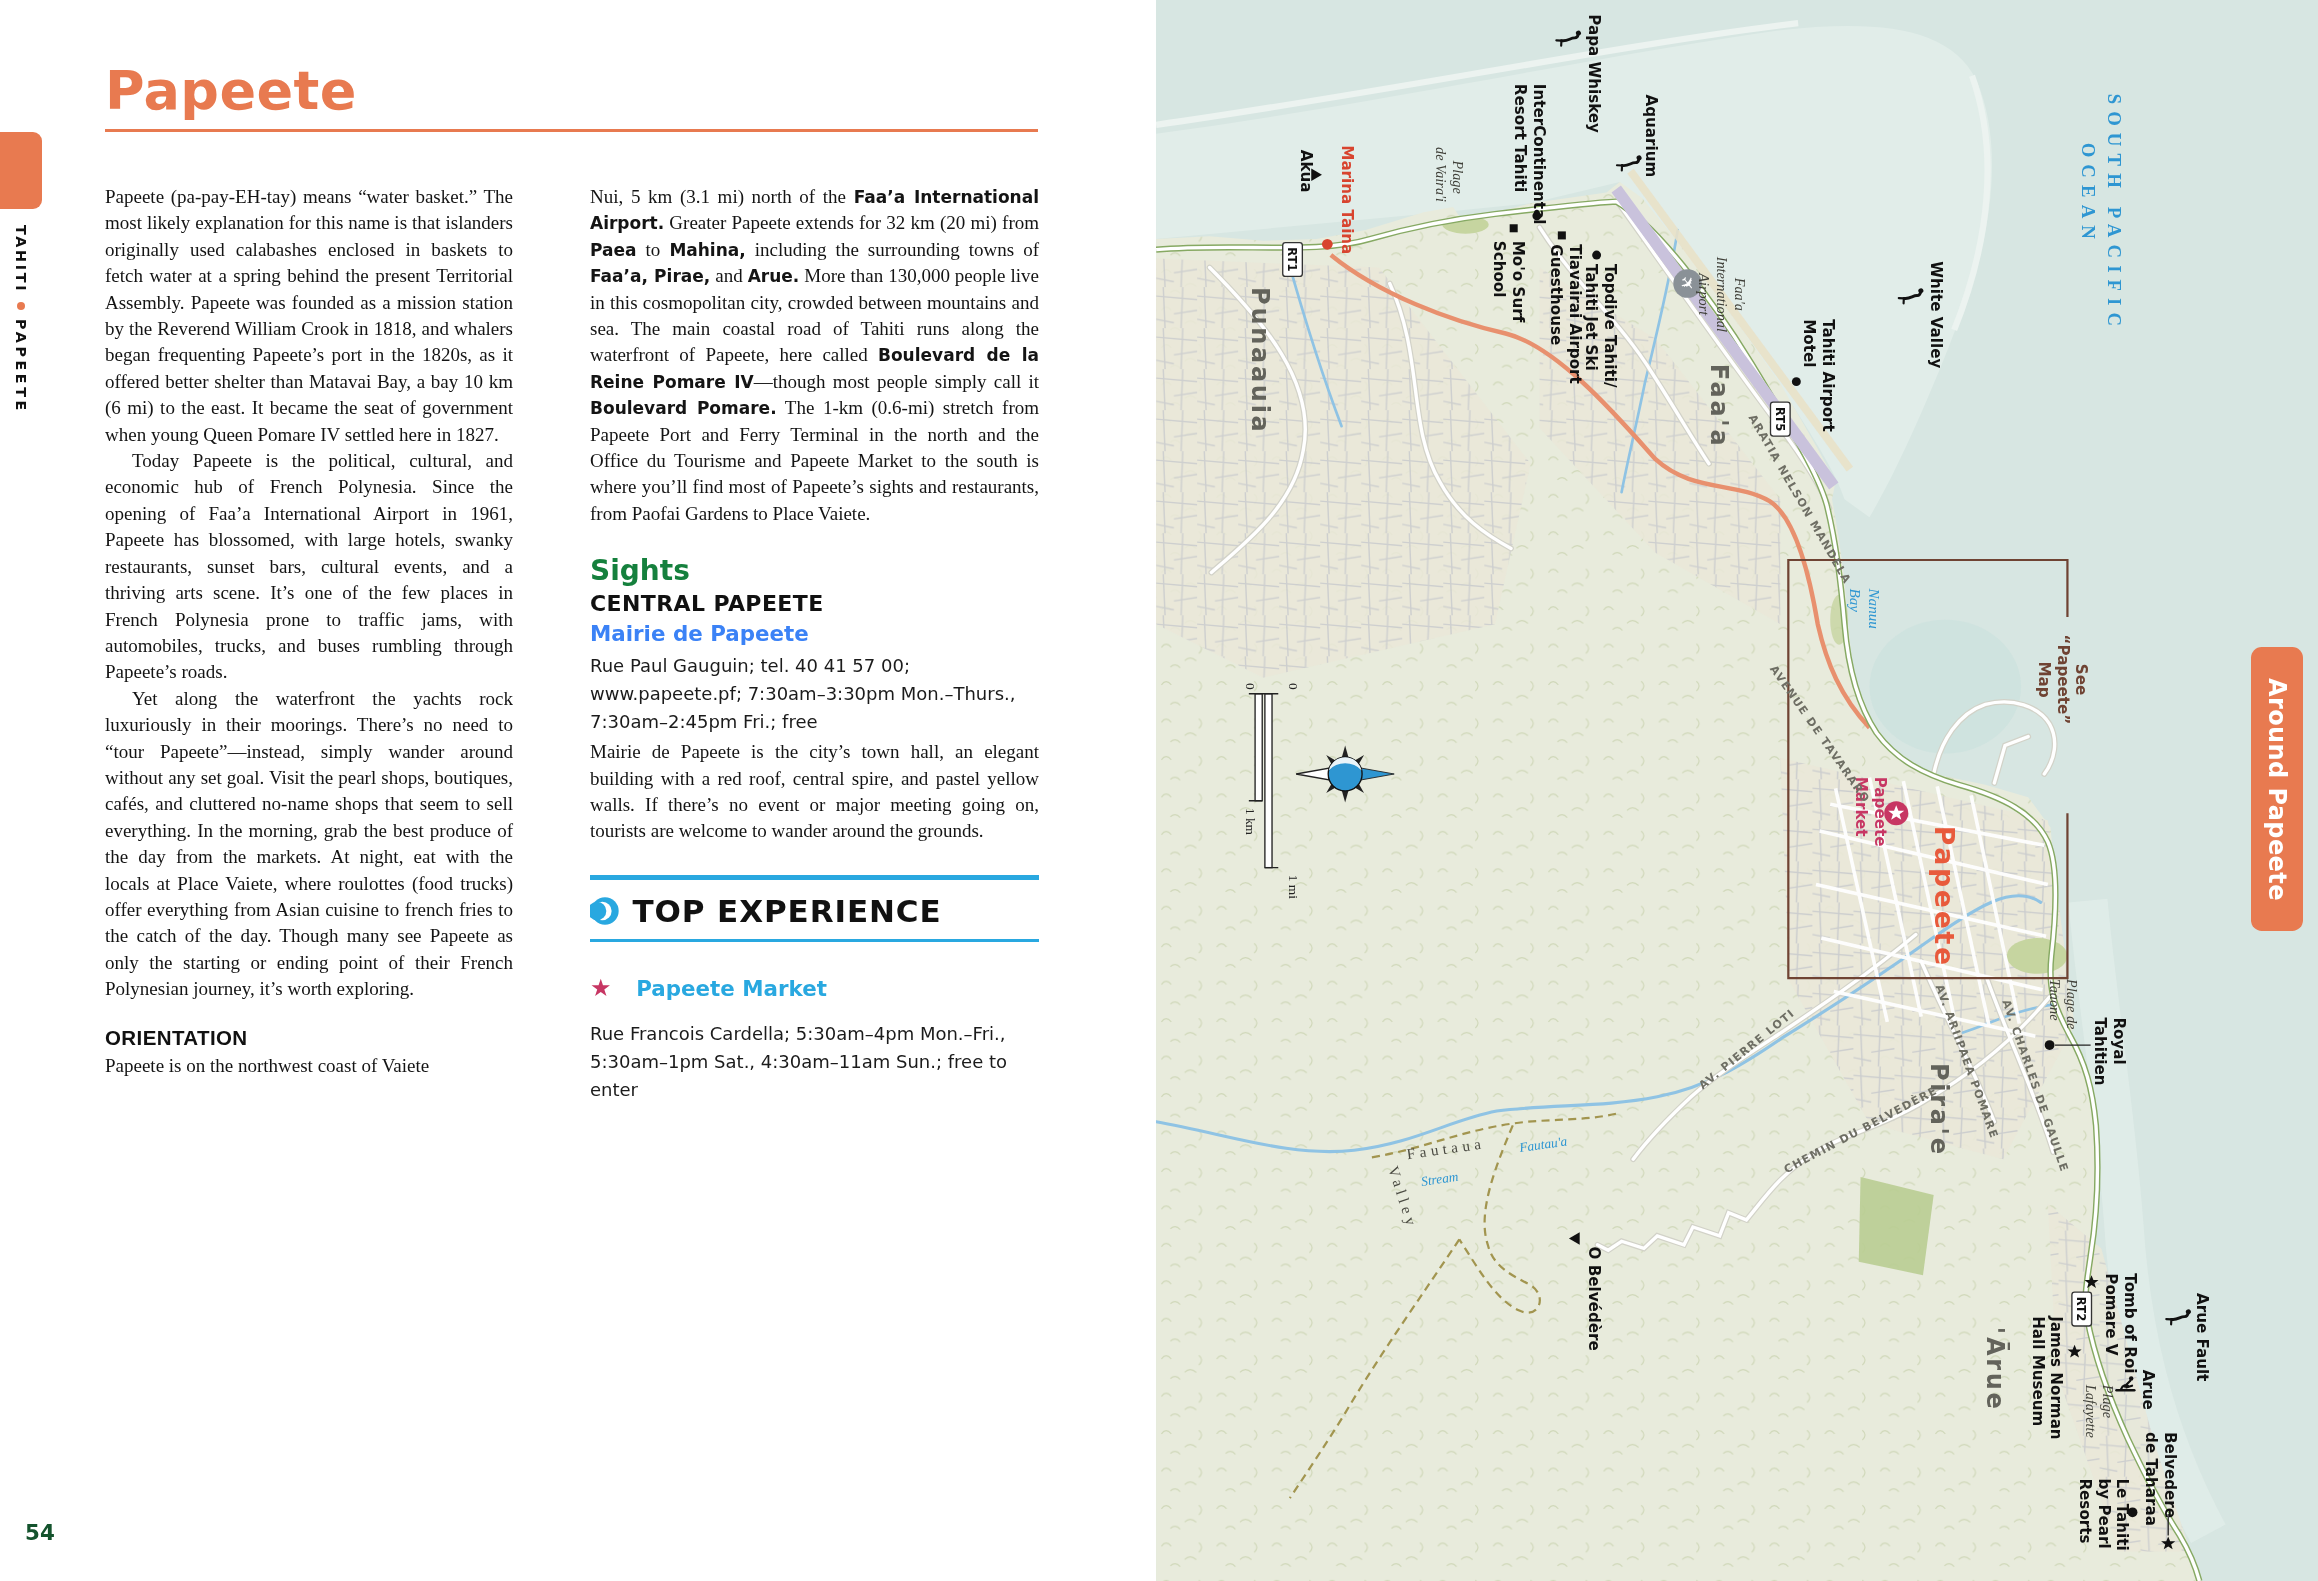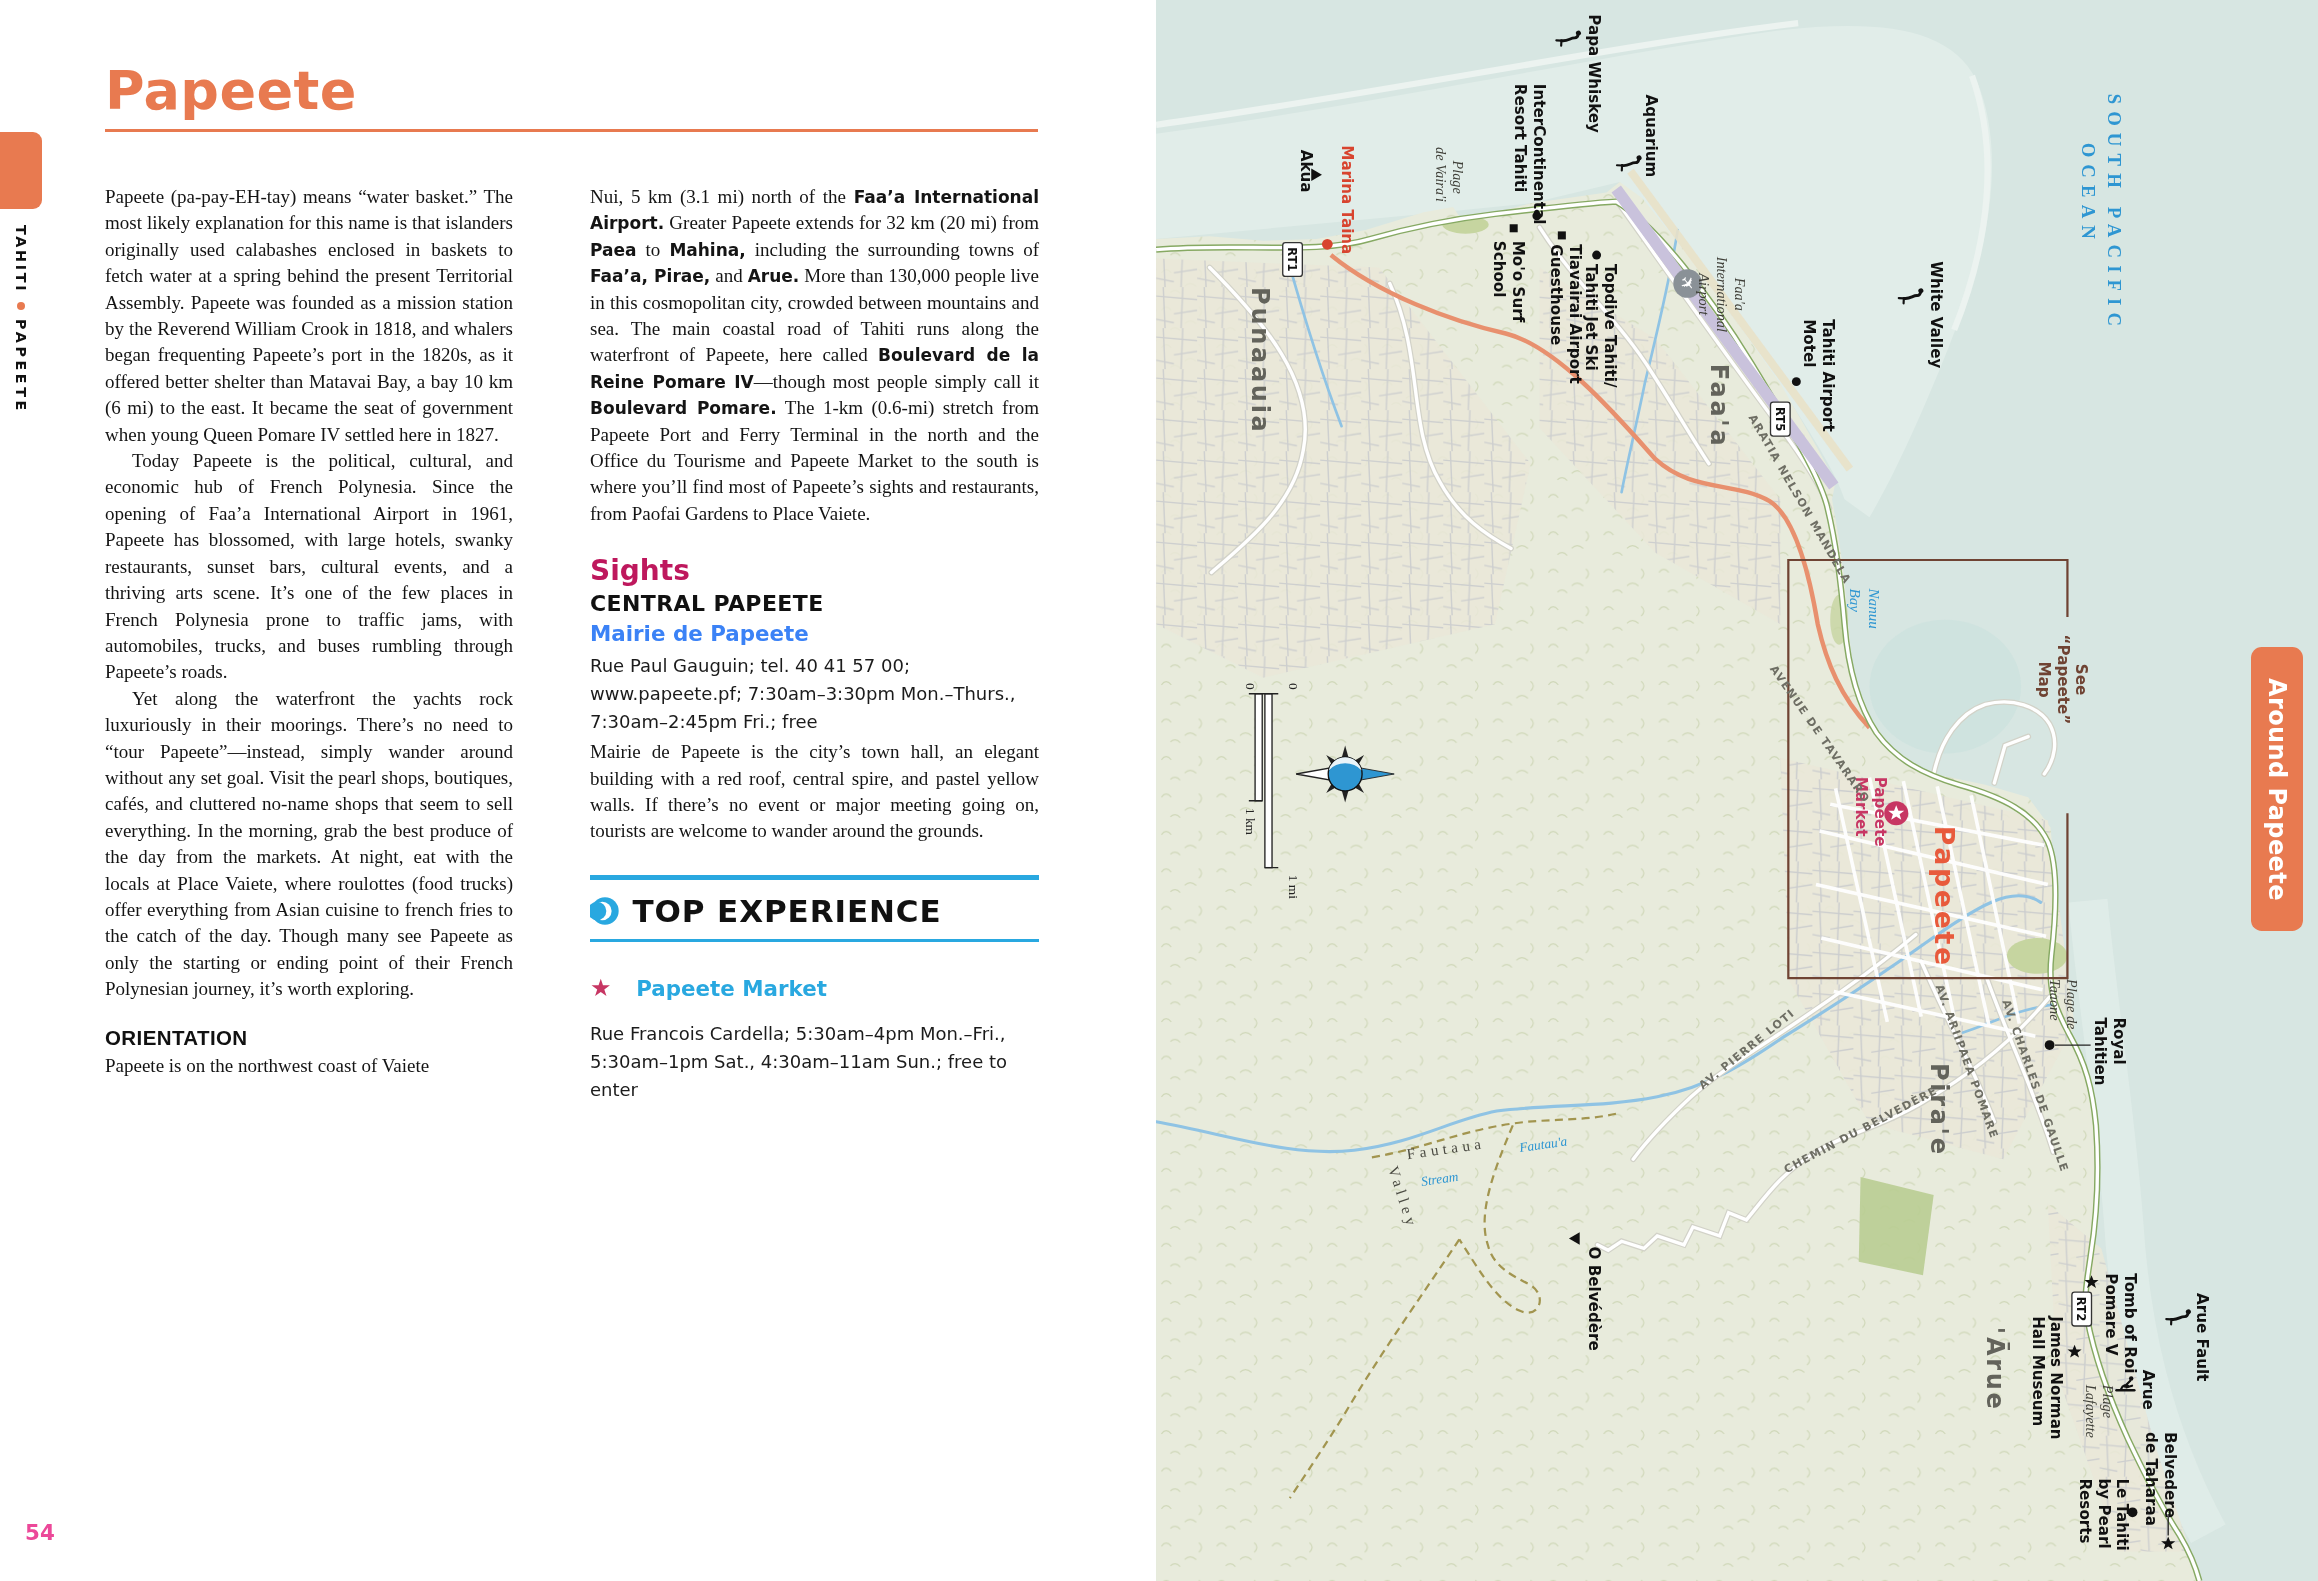--- a/index.html
+++ b/index.html
@@ -15,33 +15,33 @@
 
   header{position:absolute;left:105px;top:59px;width:933px;}
   h1.title{margin:0;font-family:"DejaVu Sans",sans-serif;font-weight:bold;font-size:54px;letter-spacing:0.4px;color:#E87A50;}
   .title-rule{margin-top:7.1px;height:2.7px;background:#E87A50;width:100%;}
 
   .columns{position:absolute;left:105px;top:184px;width:933px;display:grid;grid-template-columns:408px 449px;column-gap:77px;}
   p.body{margin:0;font-family:"Liberation Serif",serif;font-size:19px;line-height:26.4px;color:#141414;text-align:justify;}
   p.indent{text-indent:27px;}
   b.kw{font-family:"DejaVu Sans",sans-serif;font-weight:bold;font-size:17px;}
   h3.subhead{margin:23px 0 3.6px 0;font-family:Liberation Sans, sans-serif;font-weight:bold;font-size:20.5px;letter-spacing:0.4px;color:#111;}
-  h2.sights{margin:27px 0 1.8px 0;font-family:"DejaVu Sans",sans-serif;font-weight:bold;font-size:28px;color:#be185d;}
+  h2.sights{margin:27px 0 1.8px 0;font-family:"DejaVu Sans",sans-serif;font-weight:bold;font-size:28px;color:#15803d;}
   h3.central{margin:3.6px 0 5.4px 0;font-family:"DejaVu Sans",sans-serif;font-weight:bold;font-size:22px;letter-spacing:0.4px;color:#111;}
   h4.poi-head{margin:5.4px 0 5.4px 0;font-family:"DejaVu Sans",sans-serif;font-weight:bold;font-size:21.4px;color:#3b82f6;}
   p.details{margin:0 0 3.6px 0;font-family:"DejaVu Sans",sans-serif;font-size:18px;line-height:28px;color:#1b1b1b;}
   .top-exp{margin:30px 0 19.6px 0;}
   .top-exp .rule-thick{height:5.4px;background:#29A8E0;}
   .top-exp .rule-thin{height:2.7px;background:#29A8E0;}
   .top-exp .row{display:flex;align-items:center;gap:12.5px;padding:12.5px 0 10.7px 0;}
   .top-exp .label{font-family:"DejaVu Sans",sans-serif;font-weight:bold;font-size:31px;letter-spacing:0.9px;color:#111;}
   .market-head{display:flex;align-items:center;gap:10.7px;margin:9px 0 5.4px 0;}
   .market-head .star{color:#C73663;font-size:24px;font-family:"DejaVu Sans",sans-serif;line-height:1;}
   .market-head h4{margin:14px;font-family:"DejaVu Sans",sans-serif;font-weight:bold;font-size:21.4px;color:#29A8E0;}
-  .page-num{position:absolute;left:25px;top:1520px;font-family:"DejaVu Sans",sans-serif;font-weight:bold;font-size:21.4px;color:#ec4899;text-align:right;}
+  .page-num{position:absolute;left:25px;top:1520px;font-family:"DejaVu Sans",sans-serif;font-weight:bold;font-size:21.4px;color:#14532d;text-align:right;}
 
   
   #map-page{position:absolute;left:1156px;top:0;width:1163px;height:1581px;background:#D7E6E2;}
   .right-tab{position:absolute;left:1095px;top:647px;width:52px;height:284px;background:#E87A50;border-radius:10.7px;display:flex;align-items:center;justify-content:center;}
   .right-tab span{writing-mode:vertical-rl;color:#fff;font-family:"DejaVu Sans",sans-serif;font-weight:bold;font-size:24px;letter-spacing:0.4px;}
 
   
   text{font-family:"DejaVu Sans",sans-serif;}
   .poi{font-size:17px;font-weight:bold;fill:#111;}
   .poi-red{font-size:17px;font-weight:bold;fill:#D8442F;}

